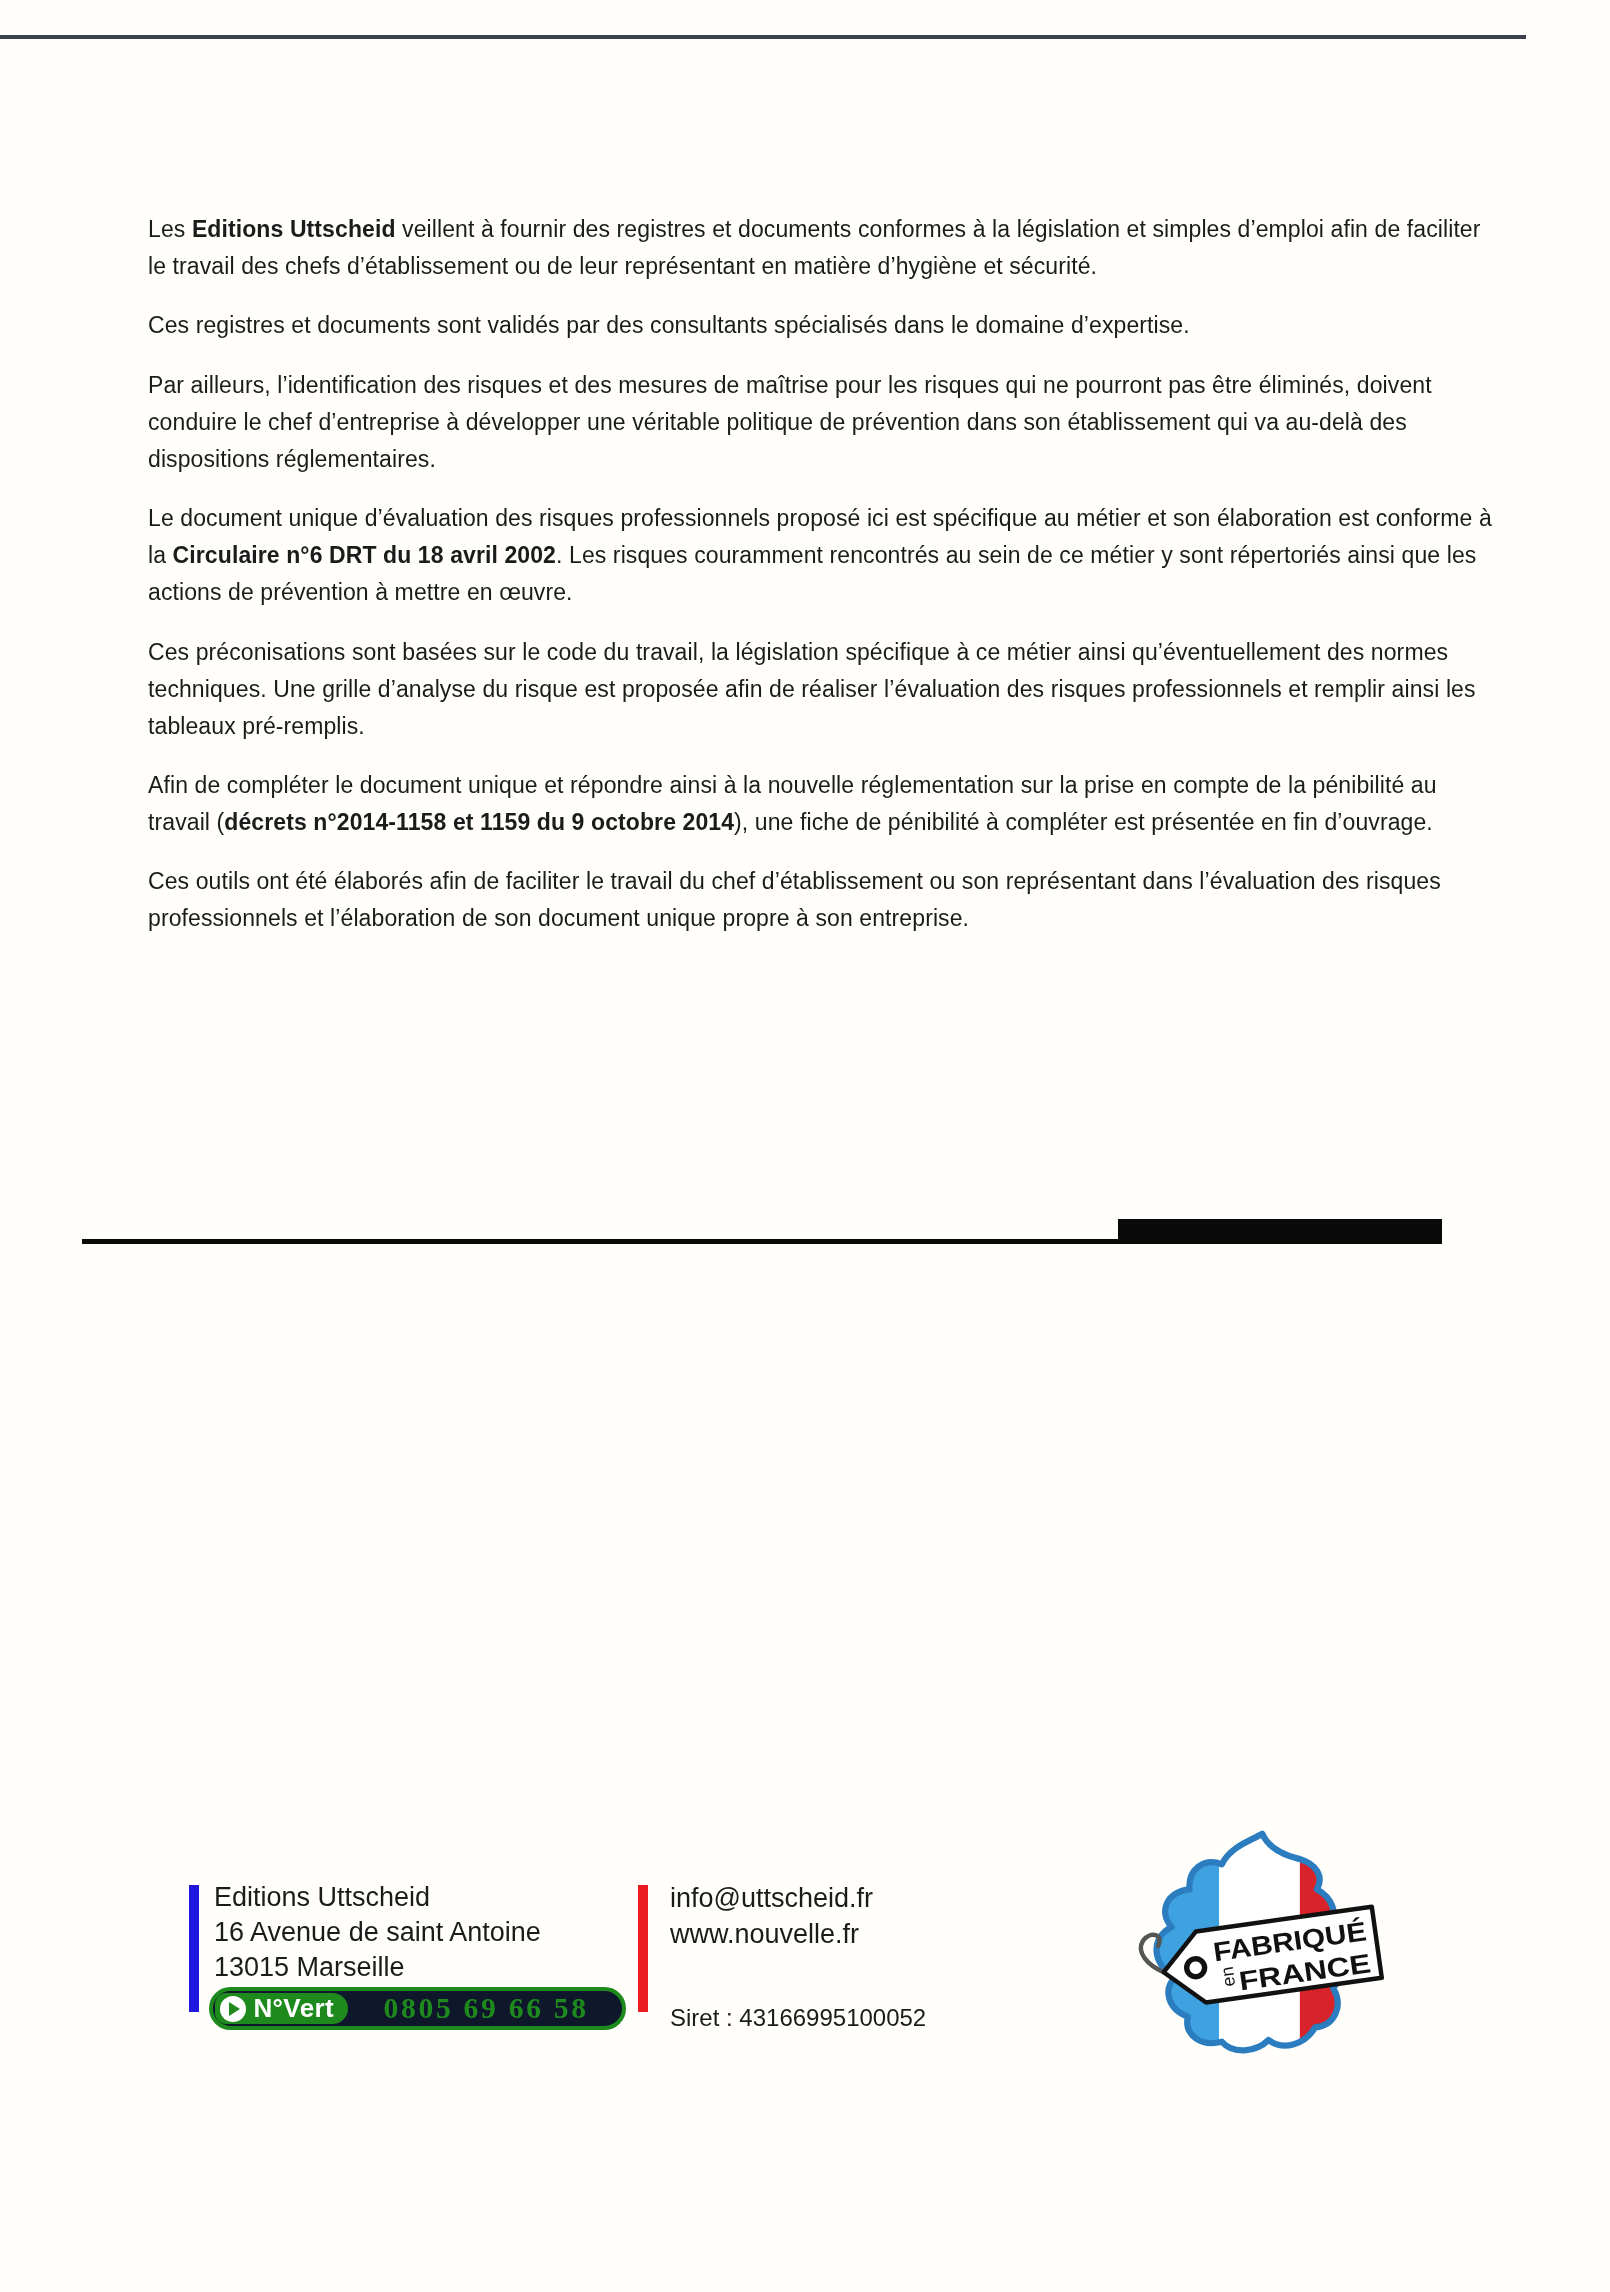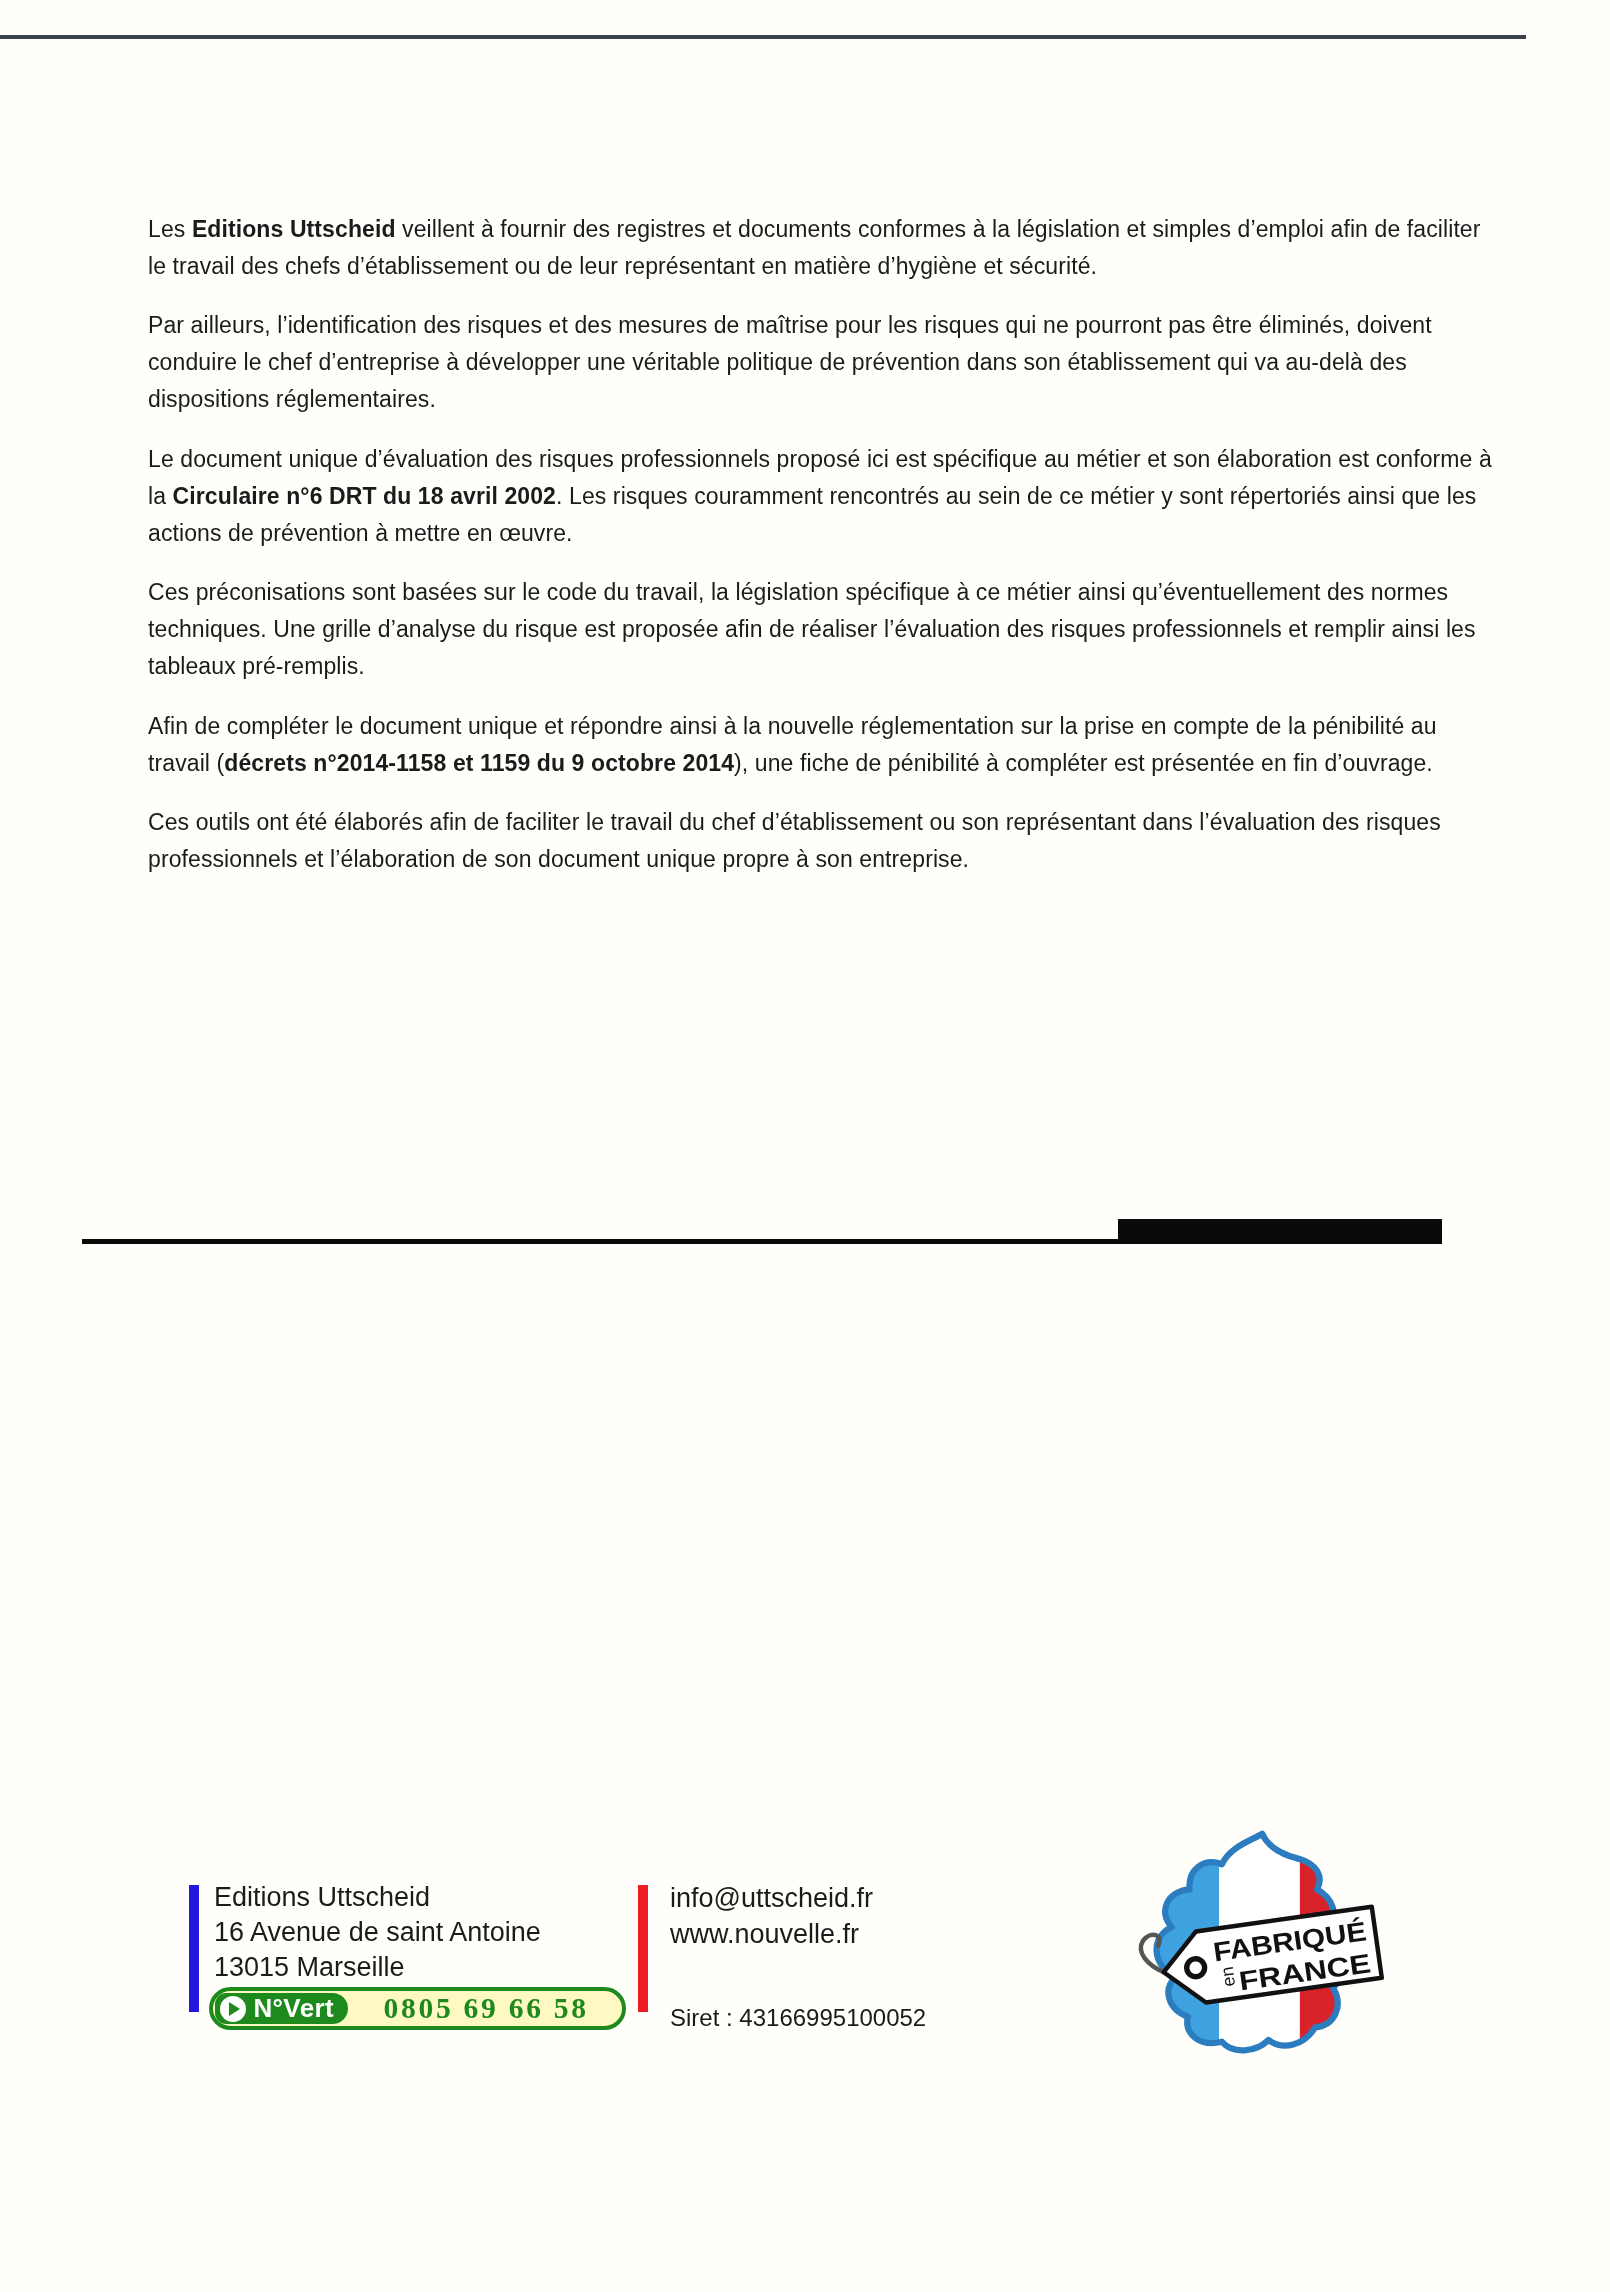--- a/index.html
+++ b/index.html
@@ -27,21 +27,21 @@
   .vbar.blue{left:189px;background:#2118e0;}
   .vbar.red{left:638px;background:#ed1c24;}
 
   .address{position:absolute;left:214px;top:1845px;font-size:27px;line-height:35px;}
   .contact{position:absolute;left:670px;top:1845px;font-size:27px;line-height:36px;}
   .siret{position:absolute;left:670px;top:1969px;font-size:24px;}
 
   .nvert{
     position:absolute;left:209px;top:1952px;width:417px;height:43px;
     box-sizing:border-box;border:4.5px solid #1e8a1d;border-radius:23px;
-    background:#fef9c3;display:flex;align-items:stretch;overflow:hidden;
+    background:#0f172a;display:flex;align-items:stretch;overflow:hidden;
   }
   .nvert-left{
     display:flex;align-items:center;gap:7.2px;background:#1e8a1d;
     border-radius:14.3px 19.7px 19.7px 14.3px;margin:1.8px;padding:0 14.3px 0 5.4px;
   }
   .nvert-circle{
     width:26px;height:26px;border-radius:50%;background:#fff;flex:0 0 auto;
     display:flex;align-items:center;justify-content:center;
   }
   .tri{
@@ -60,20 +60,21 @@
 </style>
 </head>
 <body>
 
 <div class="page">
   <div class="edge top"></div>
   <div class="edge bottom"></div>
 
   <main class="content">
       <p class="para"><span>Les </span><span class="bold">Editions Uttscheid</span><span> veillent à fournir des registres et documents conformes à la législation et simples d’emploi afin de faciliter le travail des chefs d’établissement ou de leur représentant en matière d’hygiène et sécurité.</span></p>
+      <p class="para"><span>Ces registres et documents sont validés par des consultants spécialisés dans le domaine d’expertise.</span></p>
       <p class="para"><span>Par ailleurs, l’identification des risques et des mesures de maîtrise pour les risques qui ne pourront pas être éliminés, doivent conduire le chef d’entreprise à développer une véritable politique de prévention dans son établissement qui va au-delà des dispositions réglementaires.</span></p>
       <p class="para"><span>Le document unique d’évaluation des risques professionnels proposé ici est spécifique au métier et son élaboration est conforme à la </span><span class="bold">Circulaire n°6 DRT du 18 avril 2002</span><span>. Les risques couramment rencontrés au sein de ce métier y sont répertoriés ainsi que les actions de prévention  à mettre en œuvre.</span></p>
       <p class="para"><span>Ces préconisations sont basées sur le code du travail, la législation spécifique à ce métier ainsi qu’éventuellement des normes techniques. Une grille d’analyse du risque est proposée afin de réaliser l’évaluation des risques professionnels et remplir ainsi les tableaux pré-remplis.</span></p>
       <p class="para"><span>Afin de compléter le document unique et répondre ainsi à la nouvelle réglementation  sur la prise en compte de la pénibilité au travail (</span><span class="bold">décrets n°2014-1158 et 1159 du 9 octobre 2014</span><span>), une fiche de pénibilité à compléter est présentée en fin d’ouvrage.</span></p>
       <p class="para"><span>Ces outils ont été élaborés afin de faciliter le travail du chef d’établissement ou son représentant dans l’évaluation des risques professionnels et l’élaboration de son document unique propre à son entreprise.</span></p>
     </main>
 
   <div class="divider-line"></div>
   <div class="divider-block"></div>
 

